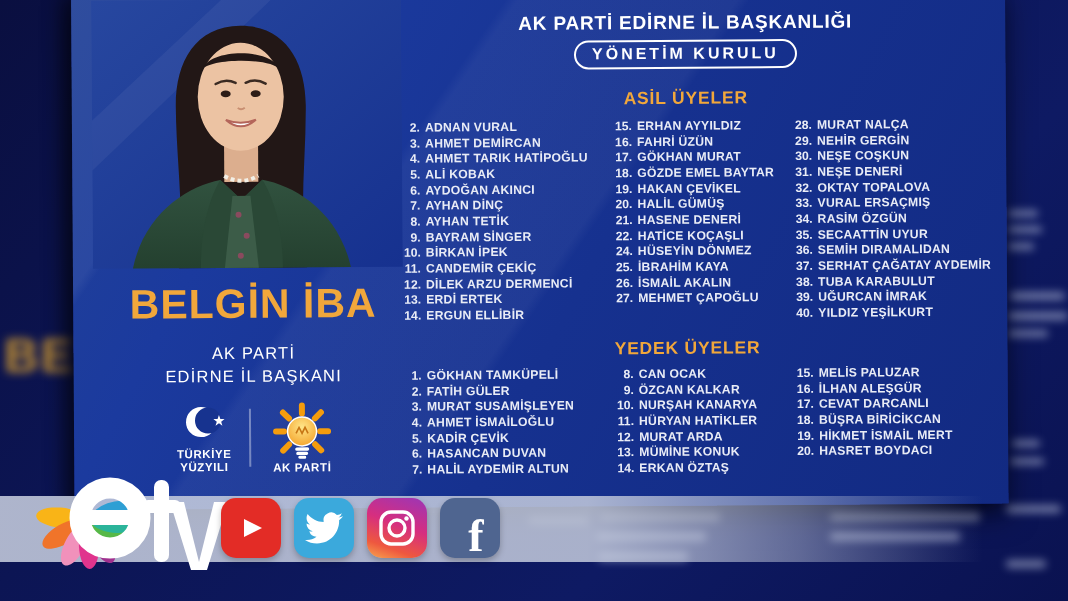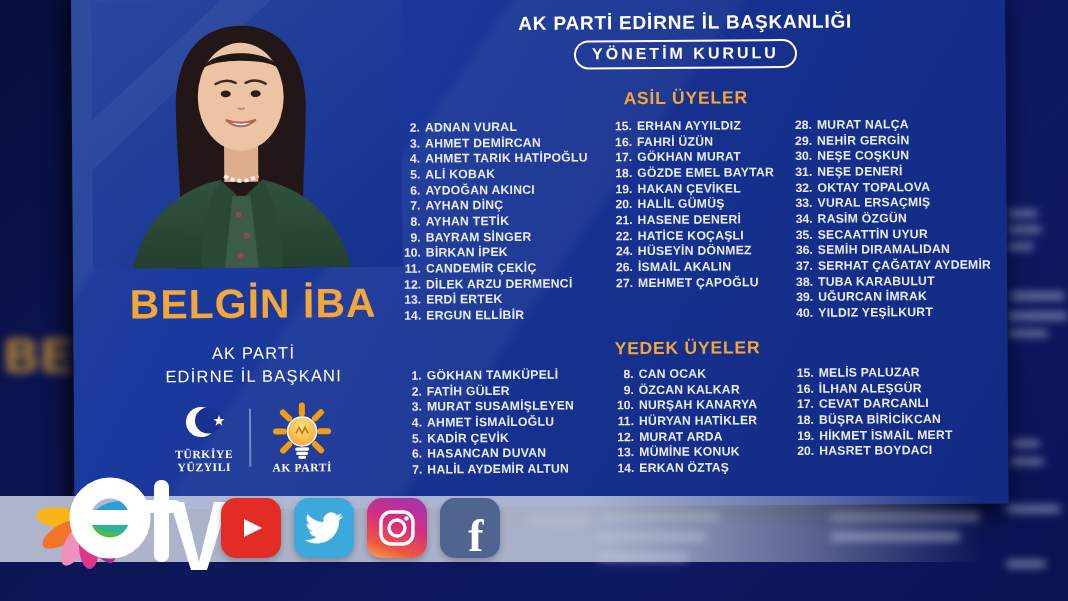--- a/index.html
+++ b/index.html
@@ -20,21 +20,21 @@
   .card::before{content:"";position:absolute;inset:0;pointer-events:none;
         background:linear-gradient(125deg,rgba(255,255,255,.06) 0%,rgba(255,255,255,.06) 16%,transparent 17%,transparent 34%,rgba(255,255,255,.045) 35%,rgba(255,255,255,.045) 52%,transparent 53%);}
 
   
   .portrait{position:absolute;left:20px;top:6px;width:310px;height:270px;}
   .person-name{position:absolute;left:0;top:288px;width:360px;text-align:center;
                font-size:41px;font-weight:bold;color:#F1A73B;letter-spacing:1px;}
   .person-role{position:absolute;left:0;top:349px;width:360px;text-align:center;
                color:#fff;font-size:16.5px;letter-spacing:1.2px;line-height:23px;font-weight:500;}
   .logos-row{position:absolute;left:62px;top:402px;width:240px;height:86px;display:flex;align-items:center;justify-content:center;gap:16px;}
-  .logo-block{display:flex;flex-direction:column;align-items:center;gap:2px;font-family:Liberation Serif, serif;}
+  .logo-block{display:flex;flex-direction:column;align-items:center;gap:2px;}
   .logo-text{color:#fff;font-weight:bold;font-size:11.5px;letter-spacing:.6px;line-height:13px;text-align:center;}
   .logo-divider{width:2px;height:58px;background:rgba(255,255,255,.38);}
 
   
   .right-panel{position:absolute;left:300px;top:0;width:628px;height:516px;}
   .org-title{position:absolute;left:0;top:22px;width:100%;text-align:center;
              color:#fff;font-size:19px;font-weight:bold;letter-spacing:.8px;}
   .badge{position:absolute;left:50%;top:50px;transform:translateX(-50%);
          border:2.5px solid #fff;border-radius:17px;padding:3px 16px 4px;
          color:#fff;font-size:16px;font-weight:bold;letter-spacing:3px;white-space:nowrap;}
@@ -268,20 +268,24 @@
           </div>
           <div class="row">
             <span class="num">22.</span>
             <span class="nm">HATİCE KOÇAŞLI</span>
           </div>
           <div class="row">
             <span class="num">24.</span>
             <span class="nm">HÜSEYİN DÖNMEZ</span>
           </div>
           <div class="row">
+            <span class="num">25.</span>
+            <span class="nm">İBRAHİM KAYA</span>
+          </div>
+          <div class="row">
             <span class="num">26.</span>
             <span class="nm">İSMAİL AKALIN</span>
           </div>
           <div class="row">
             <span class="num">27.</span>
             <span class="nm">MEHMET ÇAPOĞLU</span>
           </div>
         </div>
       <div class="col asil-col col-3">
 

